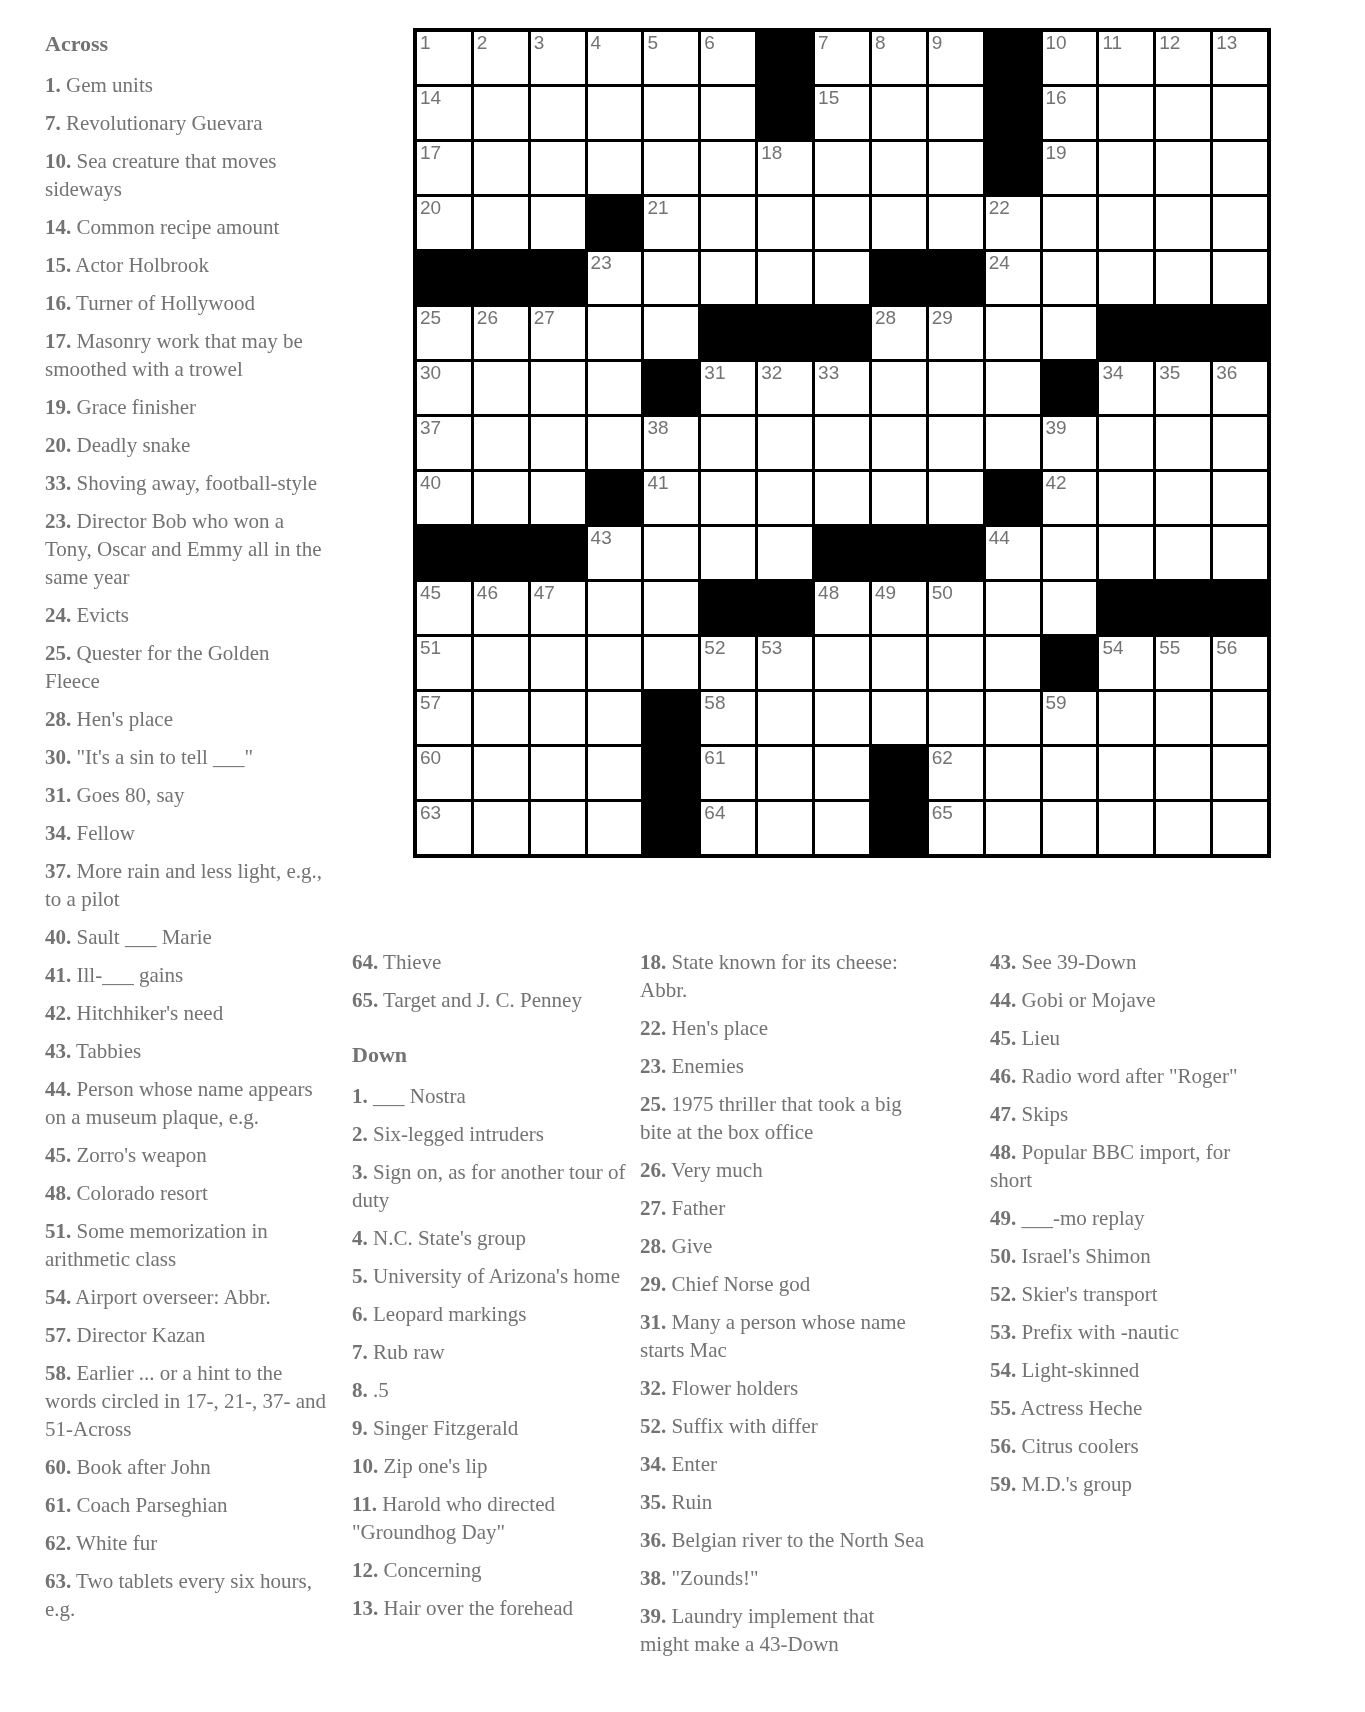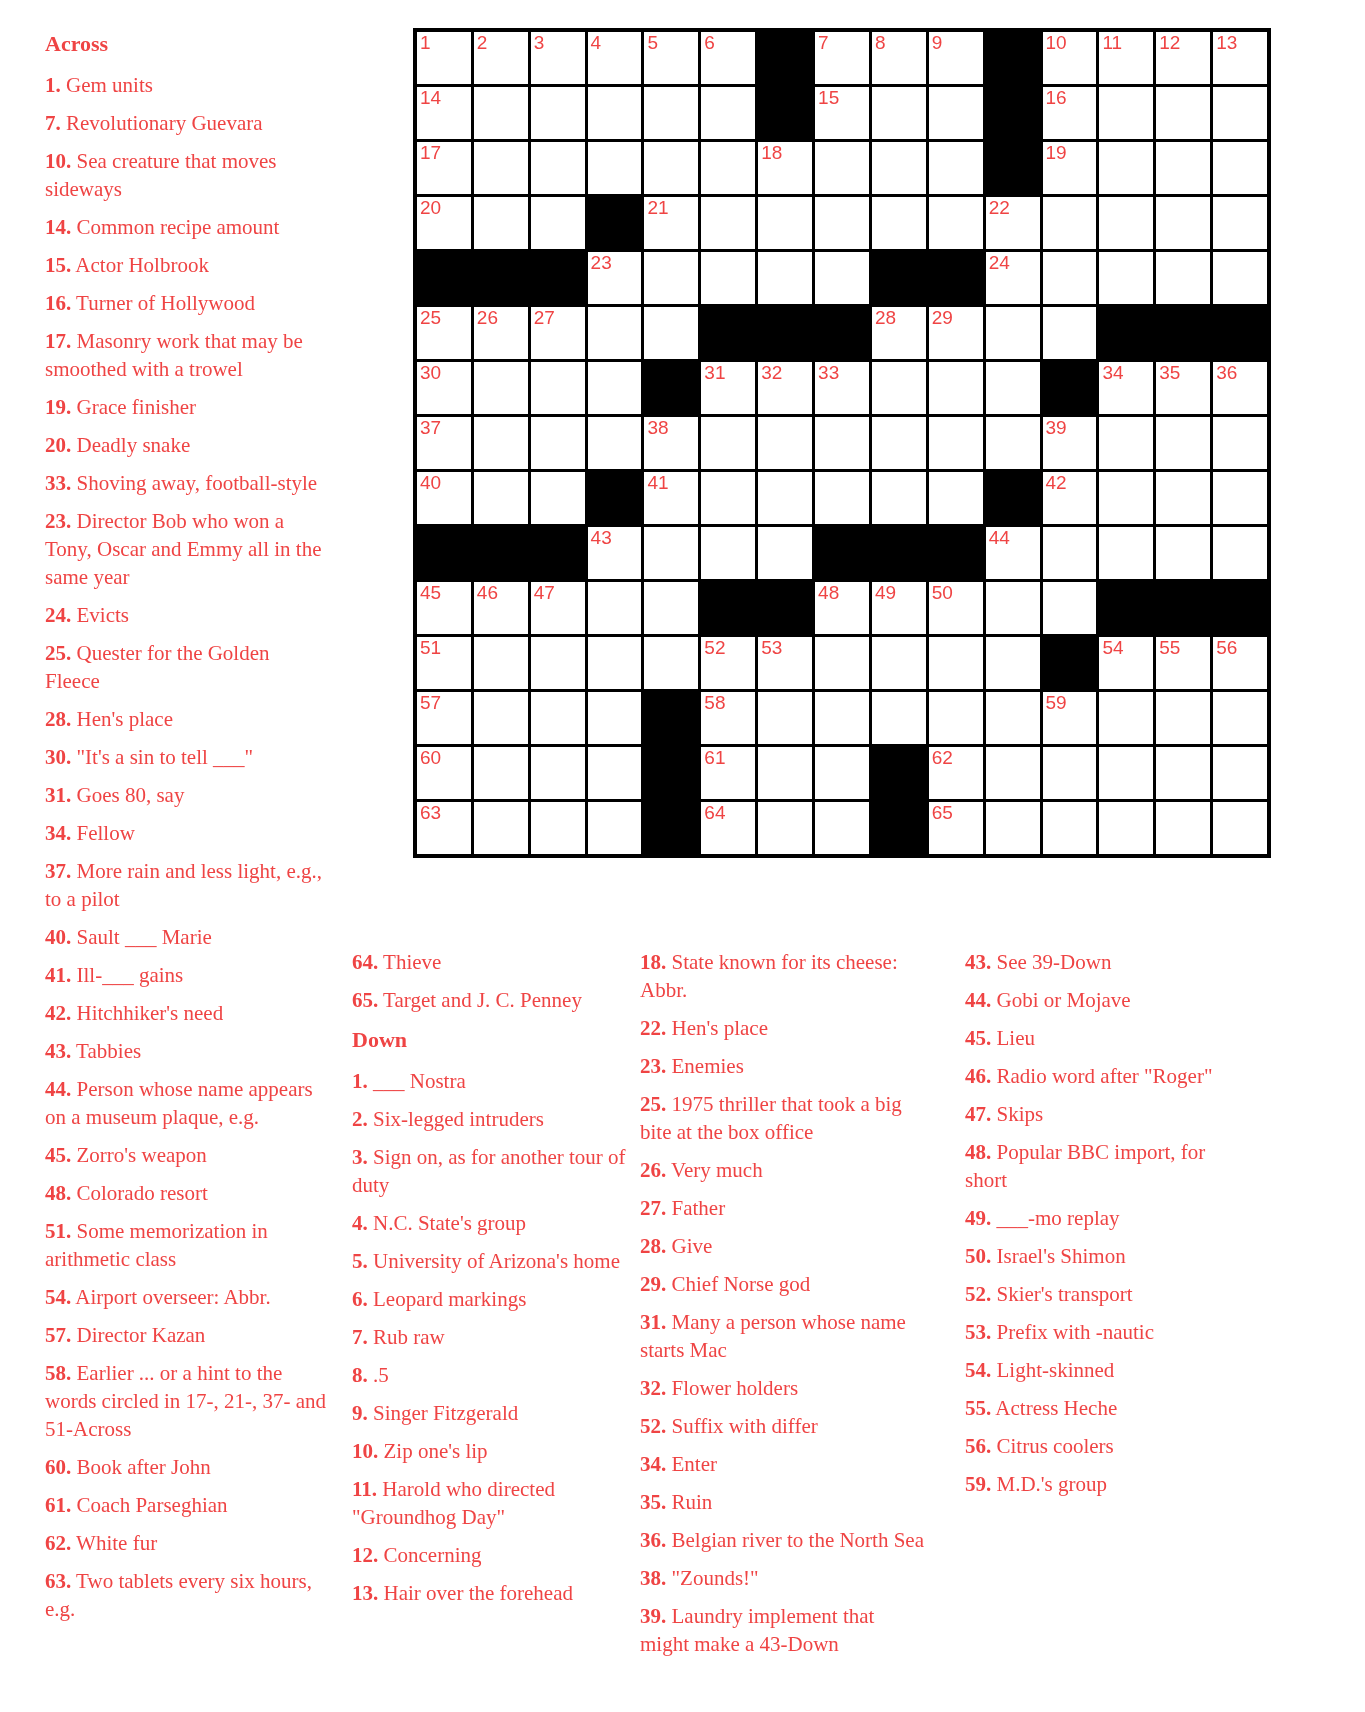--- a/index.html
+++ b/index.html
@@ -1,27 +1,27 @@
 <!DOCTYPE html>
 <html><head>
 <meta charset="utf-8">
 <style>
   html,body { margin:0; padding:0; background:#ffffff; }
   .page {
     position:relative; width:1365px; height:1712px; background:#ffffff;
-    font-family:"Liberation Serif","DejaVu Serif",serif; color:#ef4444;
+    font-family:"Liberation Serif","DejaVu Serif",serif; color:#737373;
     overflow:hidden;
   }
   .clue-col { position:absolute; font-size:21px; line-height:28px; }
   .col-across { left:45px;  top:30px;  width:282px; }
   .bcol2      { left:352px; top:948px; width:280px; }
   .bcol3      { left:640px; top:948px; width:285px; }
-  .bcol4      { left:965px; top:948px; width:275px; }
+  .bcol4      { left:990px; top:948px; width:275px; }
   .hdr { font-weight:bold; font-size:22px; margin:0 0 13px 0; }
-  .hdr.mt { margin-top:12px; }
+  .hdr.mt { margin-top:27px; }
   .clue { margin:0 0 10px 0; }
   .cnum { font-weight:bold; }
   #grid {
     position:absolute; left:413px; top:28px; width:858px; height:830px;
     background:#000; display:grid;
     grid-template-columns:repeat(15,1fr); grid-template-rows:repeat(15,1fr);
     gap:3px; padding:4px; box-sizing:border-box;
   }
   .cell { background:#fff; position:relative; }
   .cell.black { background:#000; }

